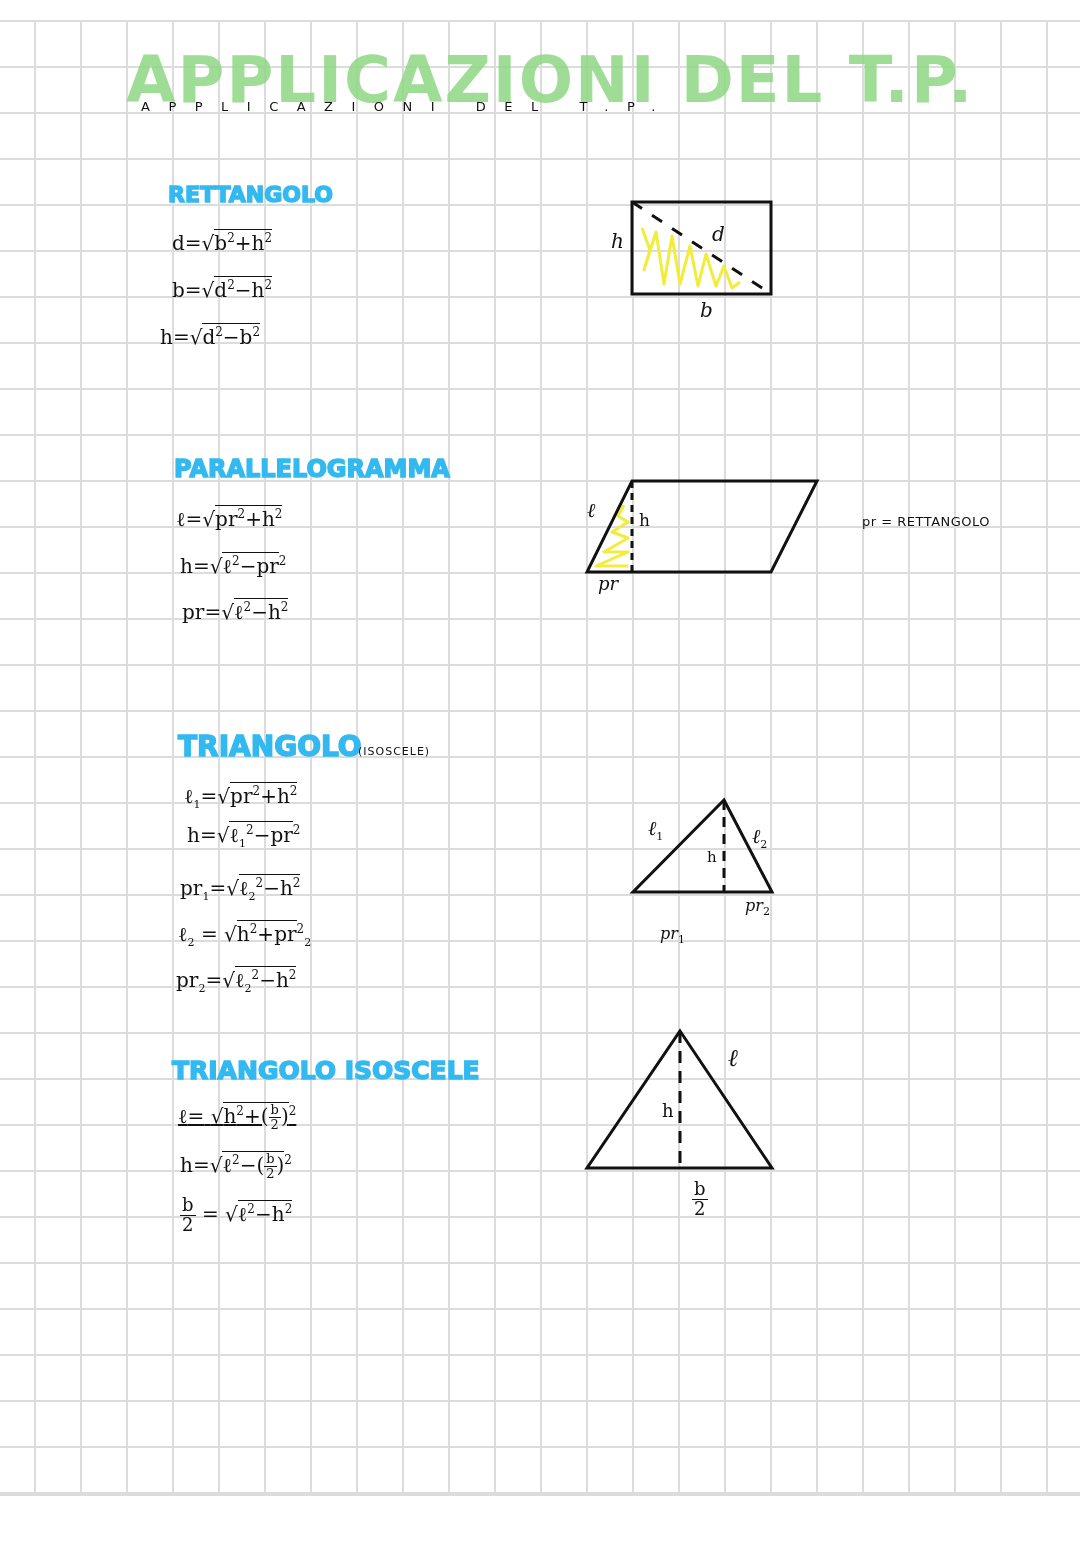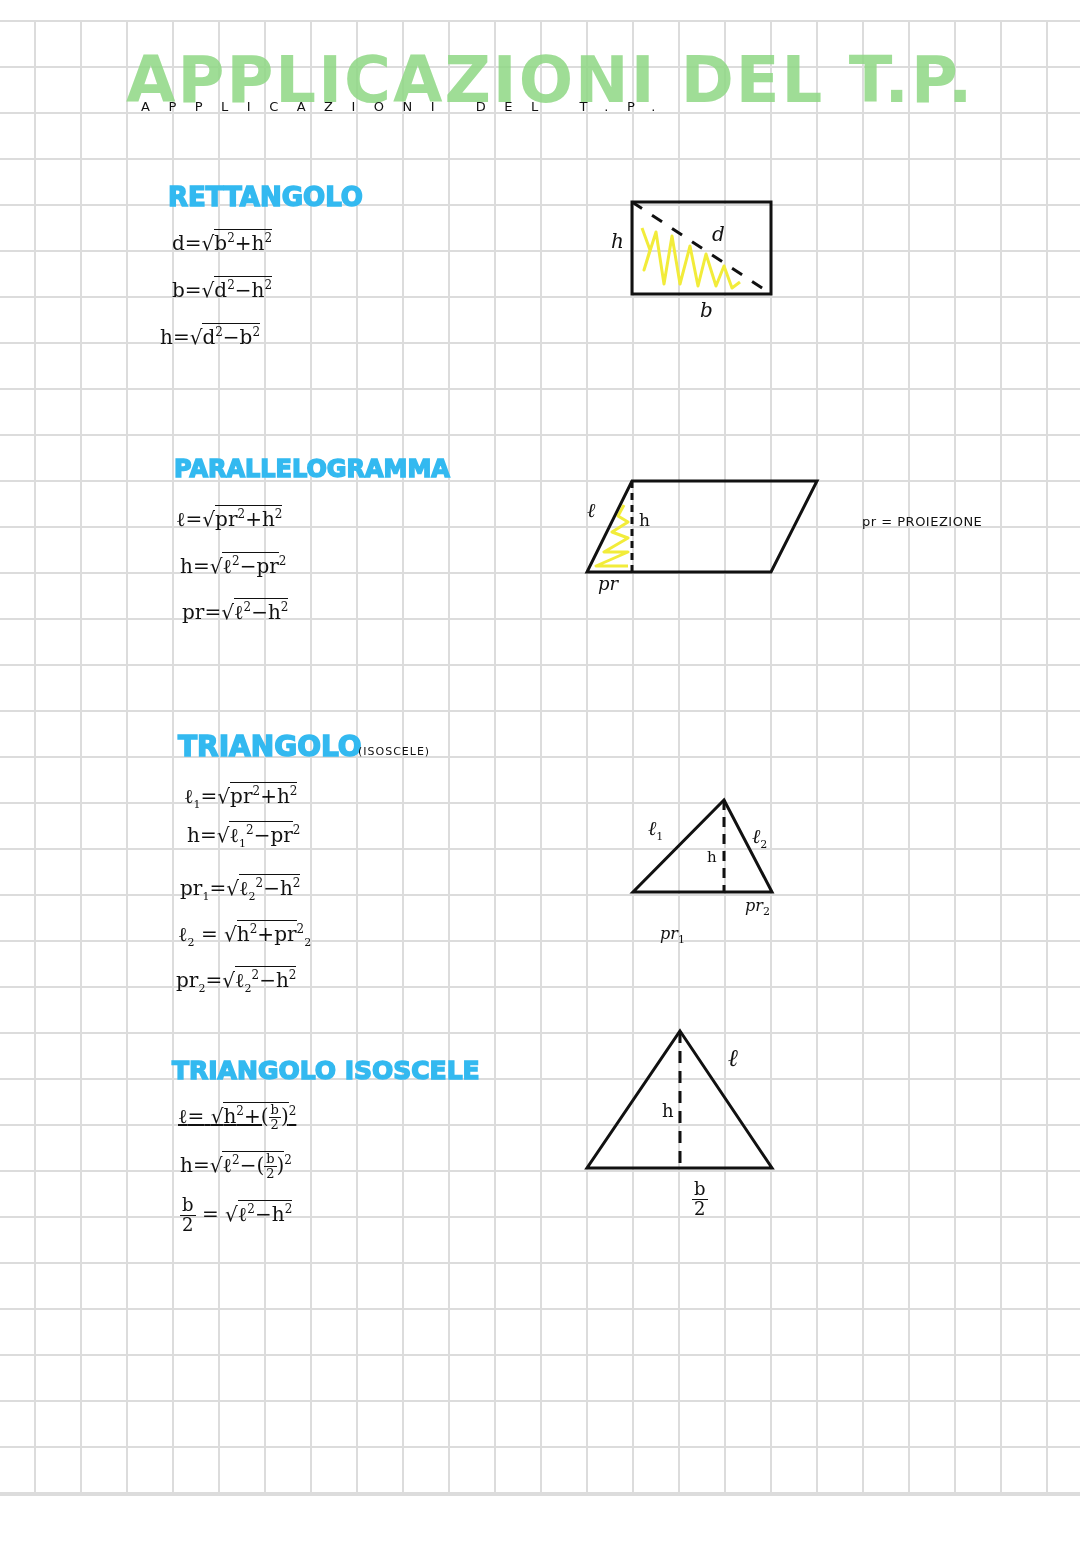--- a/index.html
+++ b/index.html
@@ -56,21 +56,21 @@
   .note { position: absolute; font-family: "DejaVu Sans", sans-serif; color: #111; }
 </style>
 </head>
 <body>
 
 <div class="grid"></div>
 
 <div class="title-big">APPLICAZIONI DEL T.P.</div>
 <div class="title-small">APPLICAZIONI DEL T.P.</div>
 
-<div class="heading" style="left:168px; top:184px; font-size:26px;">RETTANGOLO</div>
+<div class="heading" style="left:168px; top:184px; font-size:22px;">RETTANGOLO</div>
 
 <div class="formula" style="left:172px; top:232px;">
   <span>d</span><span>=</span><span>√</span><span class="rad">b<sup>2</sup>+h<sup>2</sup></span>
 </div>
 <div class="formula" style="left:172px; top:279px;">
   <span>b</span><span>=</span><span>√</span><span class="rad">d<sup>2</sup>−h<sup>2</sup></span>
 </div>
 <div class="formula" style="left:160px; top:326px;">
   <span>h</span><span>=</span><span>√</span><span class="rad">d<sup>2</sup>−b<sup>2</sup></span>
 </div>
@@ -97,21 +97,21 @@
 </div>
 
 <svg class="diagram" style="left:580px; top:470px;" width="250" height="120" viewBox="580 470 250 120">
   <path d="M624 505 L618 516 L628 522 L612 532 L628 538 L604 552 L628 552 L596 566 L628 566" fill="none" stroke="#f2ec3a" stroke-width="3" stroke-linejoin="round"></path>
   <polygon points="632,481 817,481 771,572 587,572" fill="none" stroke="#111" stroke-width="3"></polygon>
   <line x1="632" y1="481" x2="632" y2="572" stroke="#111" stroke-width="3" stroke-dasharray="7 5"></line>
 </svg>
 <div class="lbl" style="left:587px; top:500px;">ℓ</div>
 <div class="lbl" style="left:639px; top:512px; font-style:normal; font-size:17px;">h</div>
 <div class="lbl" style="left:598px; top:575px; font-size:18px;">pr</div>
-<div class="note" style="left:862px; top:514px; font-size:13px; letter-spacing:0.5px;">pr = PROIEZIONE</div>
+<div class="note" style="left:862px; top:514px; font-size:13px; letter-spacing:0.5px;">pr = RETTANGOLO</div>
 
 <div class="heading" style="left:178px; top:733px; font-size:28px;">TRIANGOLO</div>
 <div class="heading-note" style="left:358px; top:745px;">(ISOSCELE)</div>
 
 <div class="formula" style="left:184px; top:785px;">
   ℓ<sub>1</sub><span>=</span><span>√</span><span class="rad"><span>pr</span><sup>2</sup>+h<sup>2</sup></span>
 </div>
 <div class="formula" style="left:187px; top:824px;text-align:right;">
   <span>h</span><span>=</span><span>√</span><span class="rad">ℓ<sub>1</sub><sup>2</sup>−<span>pr</span></span><sup>2</sup>
 </div>

